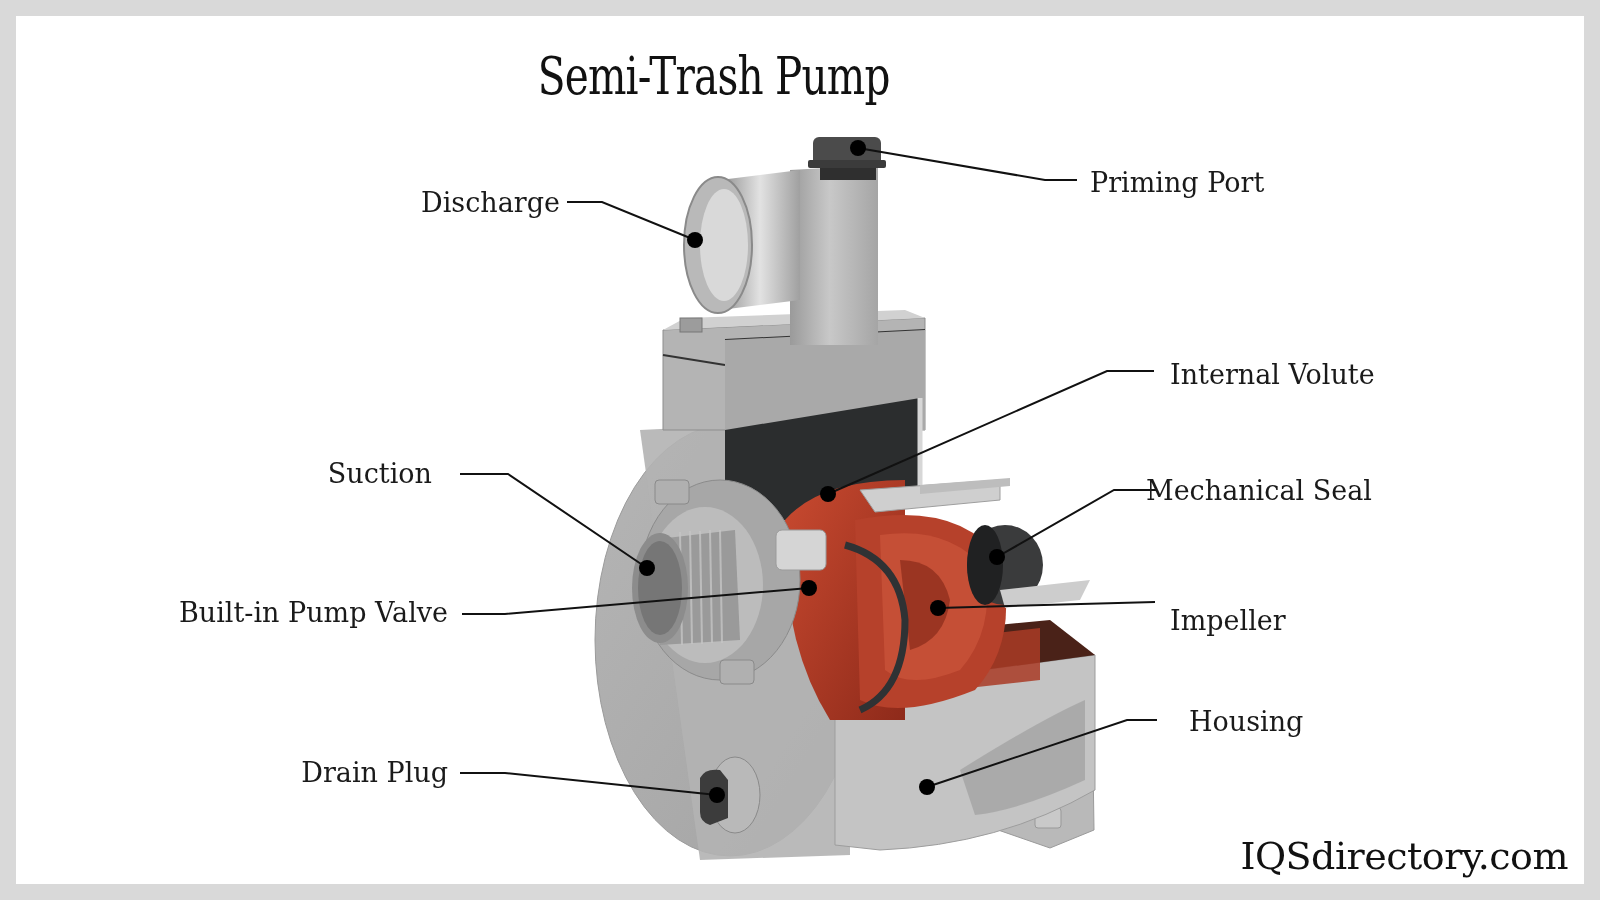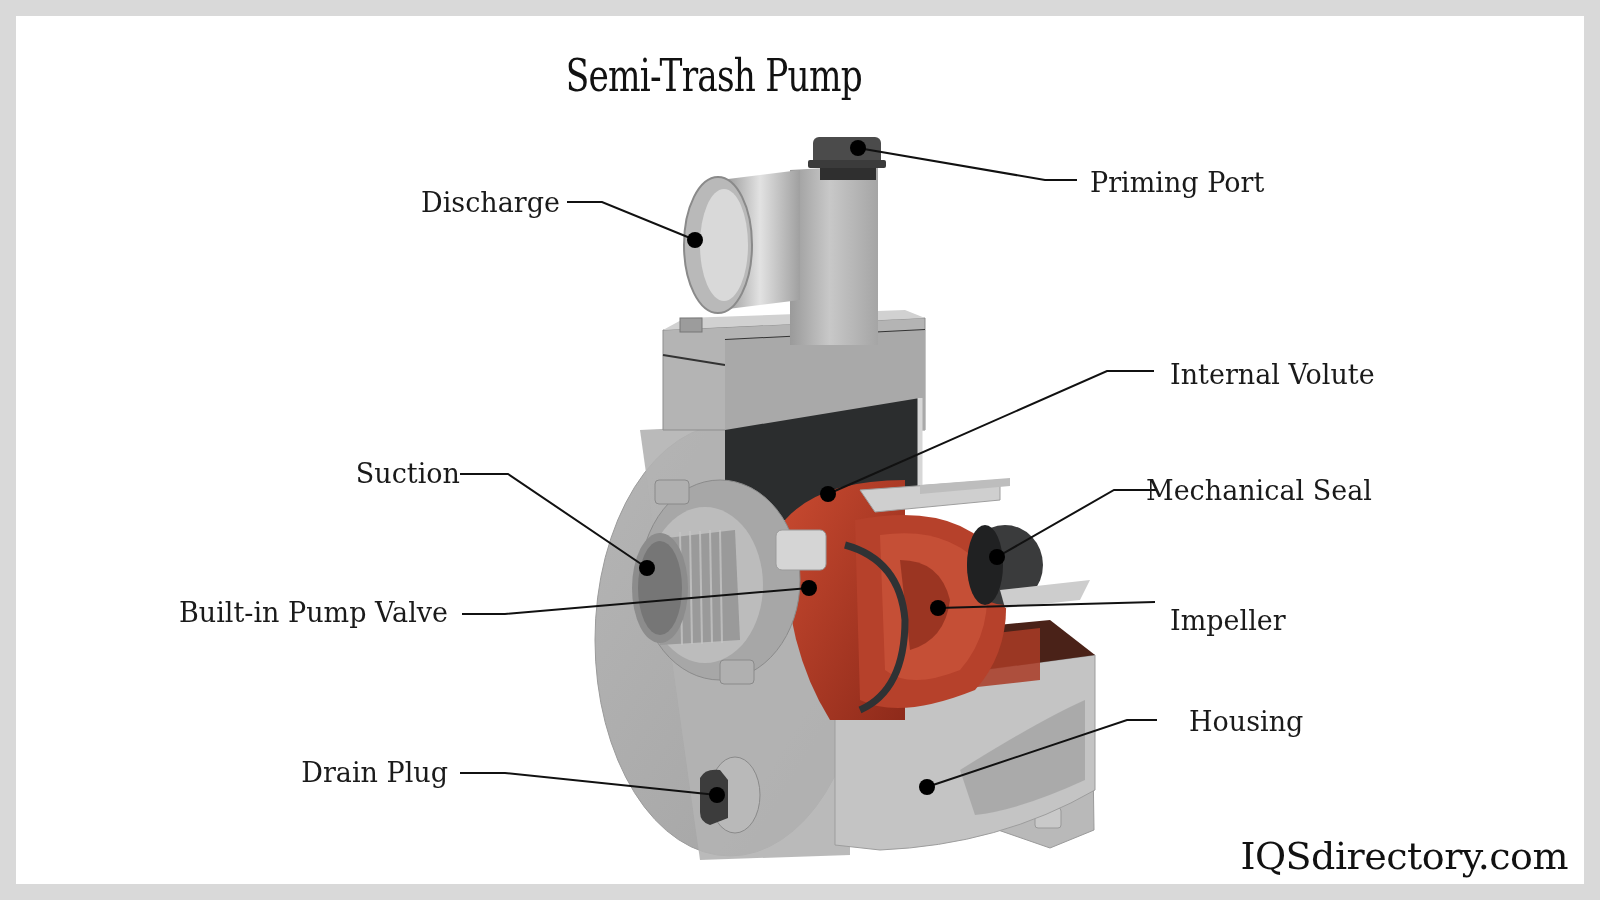--- a/index.html
+++ b/index.html
@@ -1,18 +1,18 @@
 <!DOCTYPE html>
 <html><head>
 <meta charset="utf-8">
 <style>
   html, body { margin:0; padding:0; }
   body { width:1600px; height:900px; background:#d9d9d9; position:relative; overflow:hidden; font-family:"DejaVu Serif", serif; }
   .panel { position:absolute; left:16px; top:16px; width:1568px; height:868px; background:#ffffff; }
-  .title { position:absolute; left:0; top:36px; width:1427px; text-align:center; font-family:"DejaVu Serif", serif; font-size:44px; color:#111; line-height:80px; letter-spacing:-1px; }
+  .title { position:absolute; left:0; top:36px; width:1427px; text-align:center; font-family:"DejaVu Serif", serif; font-size:52px; color:#111; line-height:80px; letter-spacing:-1px; }
   .title span { display:inline-block; transform:scaleX(0.78); transform-origin:center; }
   .label { position:absolute; font-family:"DejaVu Serif", serif; font-size:27px; color:#1a1a1a; line-height:34px; white-space:nowrap; }
   .label.left { text-align:right; }
   .brand { position:absolute; right:32px; bottom:22px; font-family:"DejaVu Serif", serif; font-size:38px; color:#111; letter-spacing:-0.5px;text-align:center; }
   svg.diagram { position:absolute; left:0; top:0; width:1600px; height:900px; }
 </style>
 </head>
 <body>
 
 <div class="panel"></div>
@@ -158,17 +158,17 @@
 </svg>
 
 <div class="title"><span>Semi-Trash Pump</span></div>
 
 <div class="label left" style="right:1040px; top:186px;">Discharge</div>
 <div class="label" style="left:1090px; top:166px;">Priming Port</div>
 <div class="label" style="left:1170px; top:358px;">Internal Volute</div>
 <div class="label" style="left:1146px; top:474px;">Mechanical Seal</div>
 <div class="label" style="left:1170px; top:604px;">Impeller</div>
 <div class="label" style="left:1145px; top:705px;margin-left:44px;">Housing</div>
-<div class="label left" style="right:1140px; top:457px;">Suction</div>
+<div class="label left" style="right:1168px; top:457px;">Suction</div>
 <div class="label left" style="right:1152px; top:596px;">Built-in Pump Valve</div>
 <div class="label left" style="right:1152px; top:756px;">Drain Plug</div>
 
 <div class="brand">IQSdirectory.com</div>
 
 </body></html>

